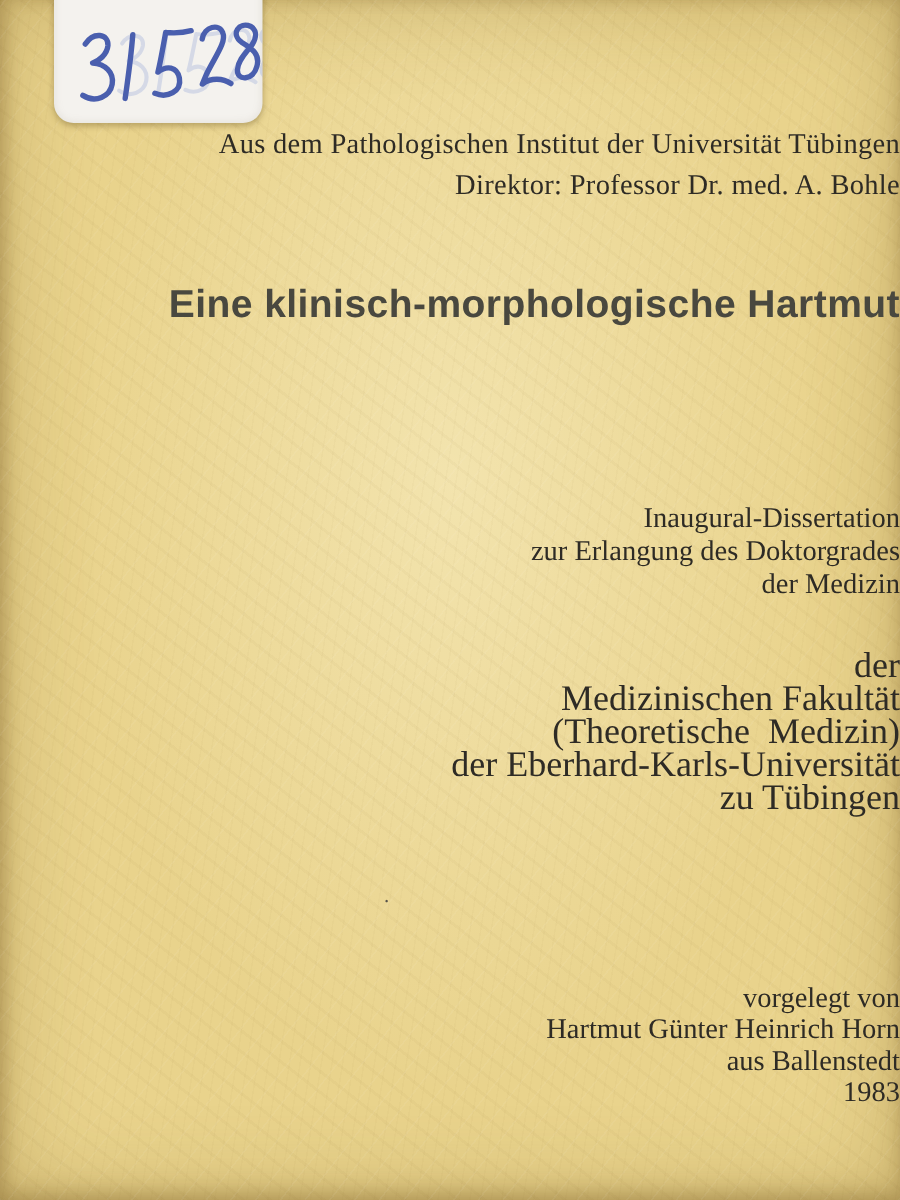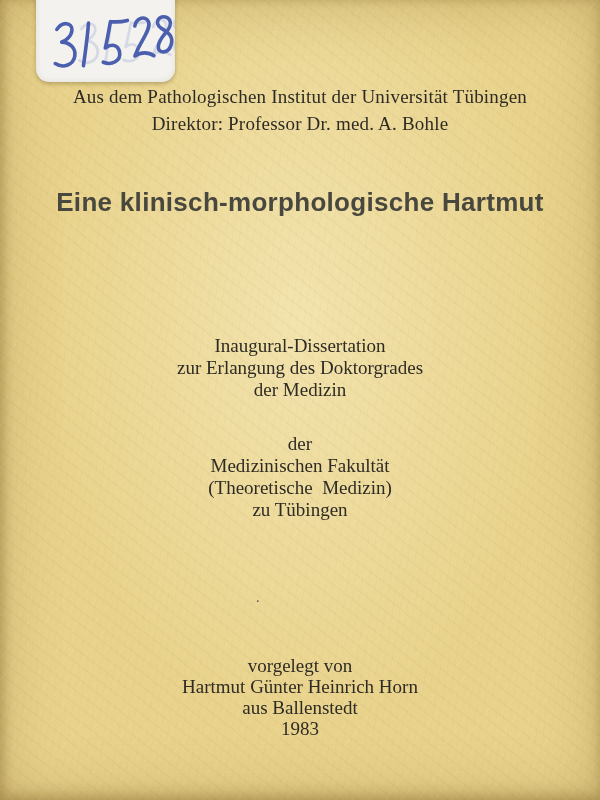--- a/index.html
+++ b/index.html
@@ -24,29 +24,29 @@
       repeating-linear-gradient(99deg, rgba(120,90,30,0.028) 0 1px, transparent 1px 7px);
   }
 
   .sticker{
     position:absolute;left:36px;top:-16px;width:139px;height:98px;
     background:#f4f2ee;border-radius:13px;
     box-shadow:0 2px 4px rgba(90,70,20,0.35), inset 0 0 6px rgba(150,140,120,0.18);
   }
   .sticker svg{position:absolute;left:0;top:0;}
 
-  .textblock{position:absolute;left:0;width:600px;text-align:center;color:#2e2b25;}
+  .textblock{position:absolute;left:0;width:600px;text-align:right;color:#2e2b25;}
 
   .institute{top:83px;font-size:19px;line-height:27px;letter-spacing:0.2px;}
   .title{
     top:188px;font-family:"Liberation Sans",sans-serif;font-weight:700;
     font-size:26px;line-height:29px;color:#49483f;letter-spacing:0.3px;
   }
   .diss{top:335px;font-size:19px;line-height:22px;}
-  .faculty{top:433px;font-size:19px;line-height:22px;}
+  .faculty{top:433px;font-size:24px;line-height:22px;}
   .submission{top:639px;font-size:19px;line-height:21px;margin-top:16px;}
   .keep-space{white-space:pre-wrap;}
 
   .stray-dot{
     position:absolute;left:256px;top:595px;width:600px;text-align:left;
     font-size:14px;line-height:6px;color:#56524a;
   }
 </style>
 </head>
 <body>
@@ -87,20 +87,21 @@
   <div class="textblock diss">
     <div>Inaugural-Dissertation</div>
     <div>zur Erlangung des Doktorgrades</div>
     <div>der Medizin</div>
   </div>
 
   <div class="textblock faculty">
     <div class="keep-space">der</div>
     <div class="keep-space">Medizinischen Fakultät</div>
     <div class="keep-space">(Theoretische  Medizin)</div>
+    <div class="keep-space">der Eberhard-Karls-Universität</div>
     <div class="keep-space">zu Tübingen</div>
   </div>
 
   <div class="stray-dot">.</div>
 
   <div class="textblock submission">
     <div>vorgelegt von</div>
     <div>Hartmut Günter Heinrich Horn</div>
     <div>aus Ballenstedt</div>
     <div>1983</div>

